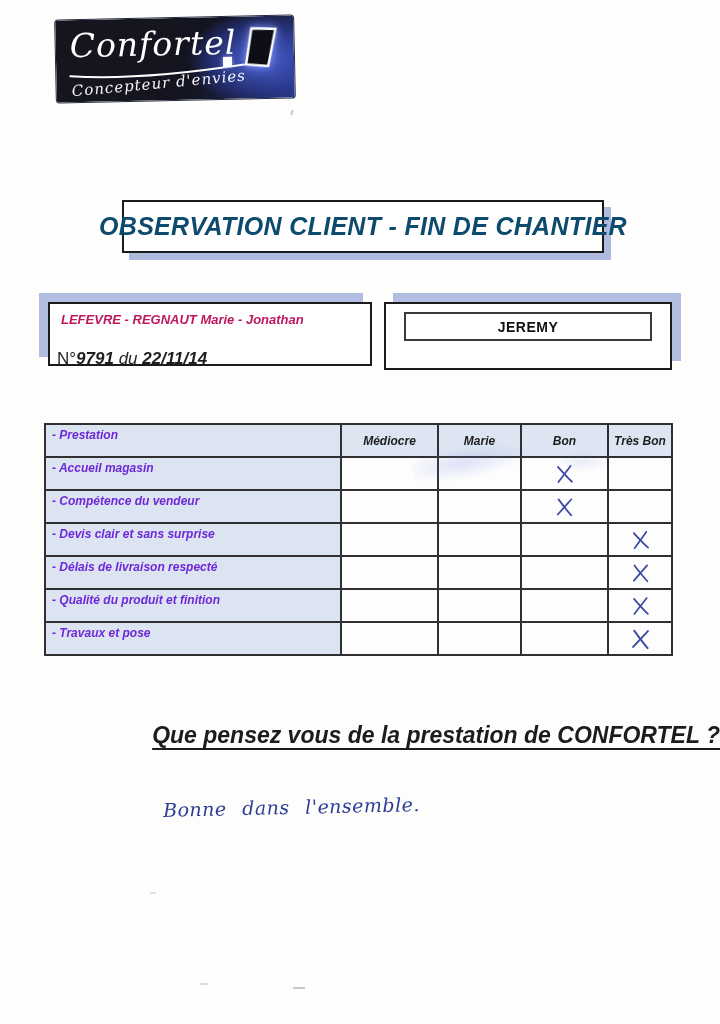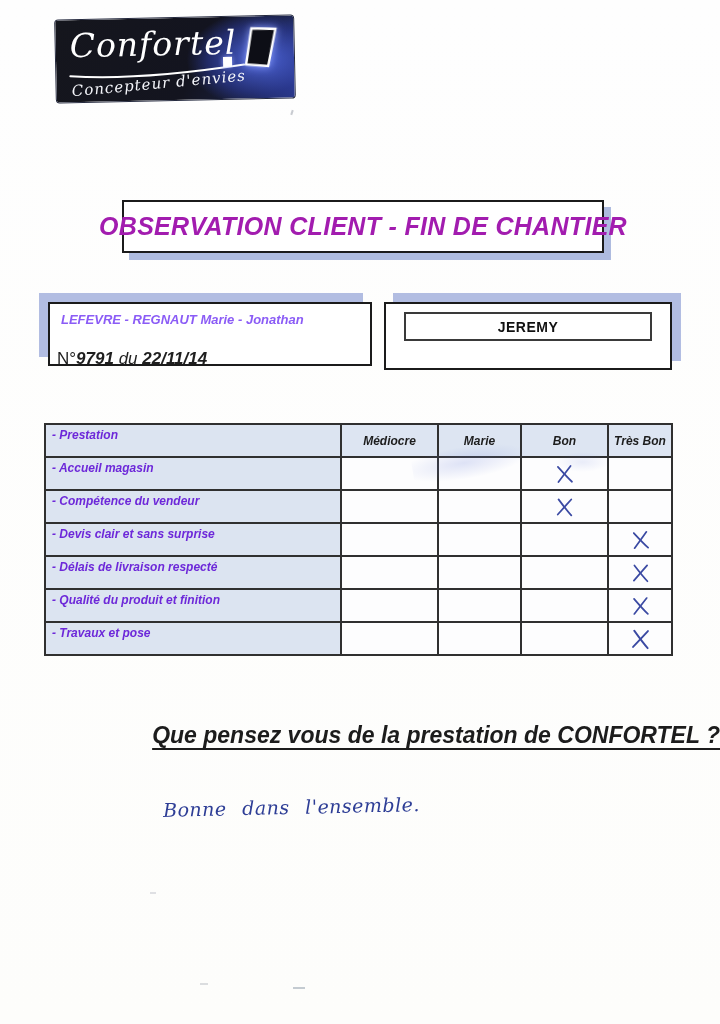--- a/index.html
+++ b/index.html
@@ -33,29 +33,29 @@
     font-size:15px;color:#f4f5fa;letter-spacing:1px;white-space:nowrap;
   }
 
   
   .title-box{
     position:absolute;left:122px;top:200px;width:478px;height:49px;
     background:#fff;border:2px solid #1b1b1b;
     box-shadow:7px 7px 0 0 #aebbdf;
     display:flex;align-items:center;justify-content:center;
   }
-  .title-text{font-size:25px;font-weight:bold;font-style:italic;color:#a21caf;letter-spacing:.3px;white-space:nowrap;}
+  .title-text{font-size:25px;font-weight:bold;font-style:italic;color:#0c4a6e;letter-spacing:.3px;white-space:nowrap;}
 
   
   .name-box{
     position:absolute;left:48px;top:302px;width:320px;height:60px;
     background:#fff;border:2px solid #1b1b1b;
     box-shadow:-9px -9px 0 0 #b2bde2;
   }
-  .name-text{padding:8px 11px;font-size:13px;font-weight:bold;font-style:italic;color:#8b5cf6;}
+  .name-text{padding:8px 11px;font-size:13px;font-weight:bold;font-style:italic;color:#be185d;}
   .advisor-box{
     position:absolute;left:384px;top:302px;width:284px;height:64px;
     background:#fff;border:2px solid #1b1b1b;
     box-shadow:9px -9px 0 0 #b2bde2;
   }
   .advisor-inner{
     position:absolute;left:18px;top:8px;width:244px;height:25px;
     border:2px solid #3a3a3a;display:flex;align-items:center;justify-content:center;
     font-size:14px;font-weight:bold;color:#111;letter-spacing:.5px;
   }

